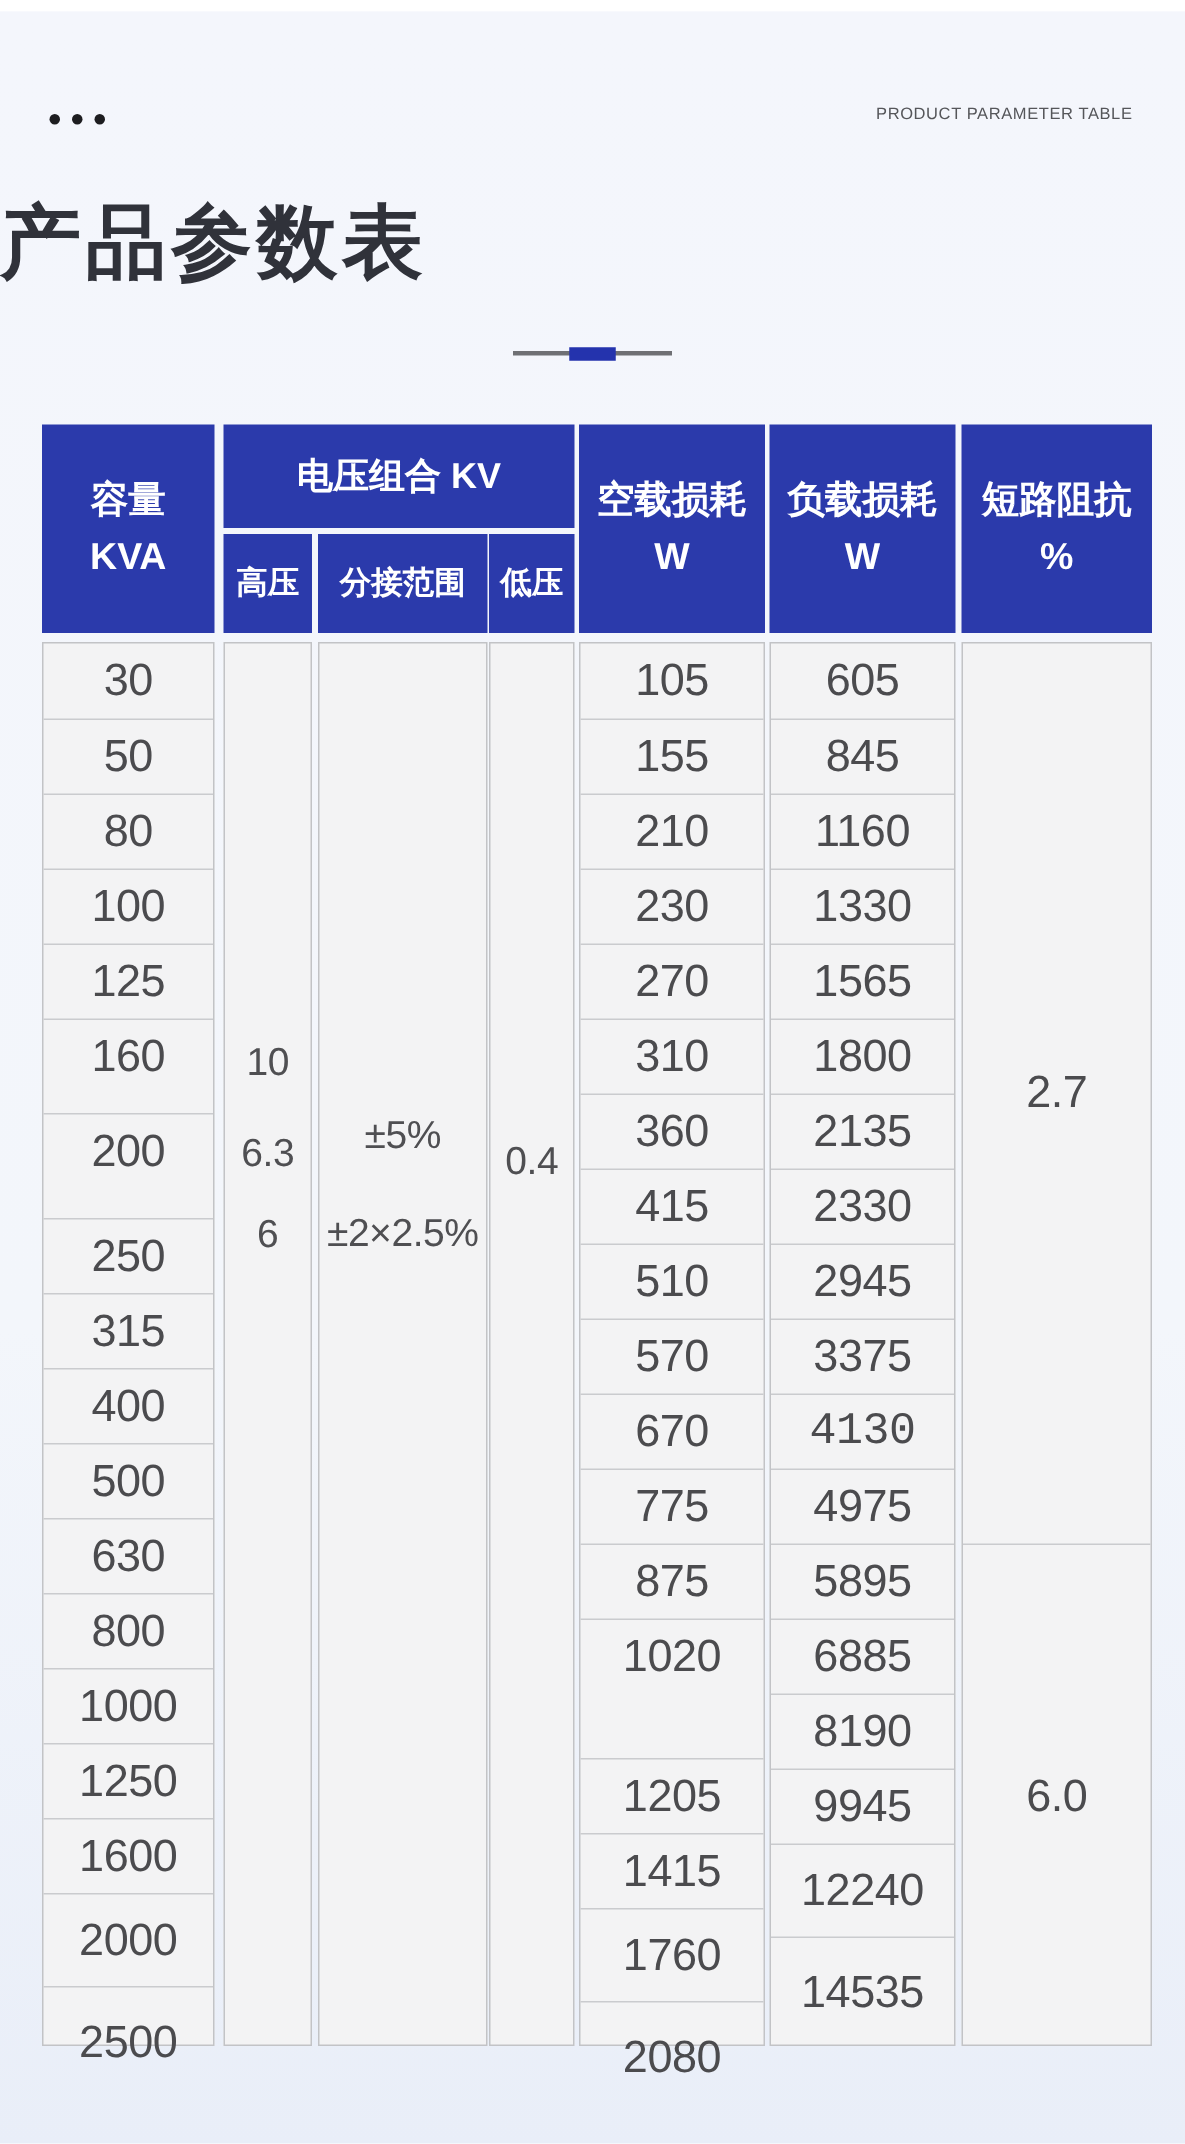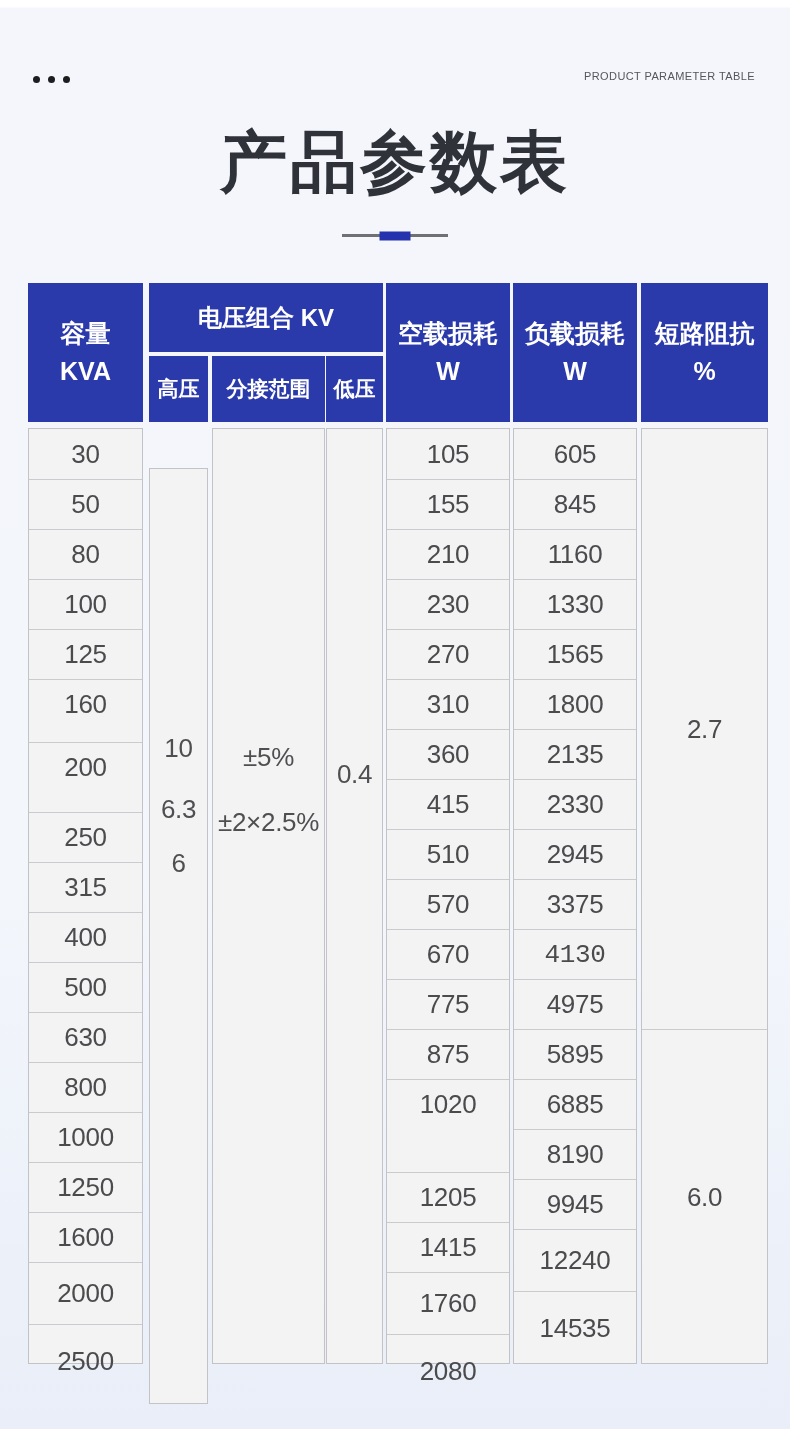--- a/index.html
+++ b/index.html
@@ -13,21 +13,21 @@
 
   
   .dots { position:absolute; left:33px; top:76px; display:flex; gap:8px; }
   .dots span { width:7px; height:7px; border-radius:50%; background:#1d1d20; }
   .eyebrow {
     position:absolute; right:35px; top:70px;
     font-size:11px; color:#55565a; letter-spacing:0.4px; font-weight:400;
   }
   .title {
     position:absolute; left:0; top:124px; width:100%;
-    text-align:center; font-size:67px; font-weight:900; color:#30323a;
+    font-size:54px; font-weight:900; color:#30323a;
     letter-spacing:3px; line-height:76px; white-space:nowrap;
   }
   .divider {
     position:absolute; left:50%; top:234px; transform:translateX(-50%);
     width:106px; height:3px; background:#6f7074;
   }
   .divider .accent {
     position:absolute; left:50%; top:50%; transform:translate(-50%,-50%);
     width:31px; height:9px; background:#2433ad;
   }
@@ -45,21 +45,21 @@
   .h-one { font-size:24px; }
   .h-sub { font-size:21px; }
 
   .col {
     position:absolute; top:145px; height:936px;
     background:#f3f3f4; border:1px solid #c2c3c6;
   }
   .cell {
     display:flex; align-items:center; justify-content:center;
     border-top:1px solid #cacbce;
-    font-size:26px; color:#4b4b4e; letter-spacing:-0.3px;
+    font-size:30px; color:#4b4b4e; letter-spacing:-0.3px;
   }
   .cell.first { border-top:none; }
 
   .mval {
     position:absolute; left:0; width:100%; text-align:center;
     transform:translateY(-50%);
     font-size:26px; color:#4f4f52; letter-spacing:-0.3px; white-space:nowrap;
   }
 </style>
 </head>
@@ -125,21 +125,21 @@
         <div class="cell" style="height: 50px;">500</div>
         <div class="cell" style="height: 50px;">630</div>
         <div class="cell" style="height: 50px;">800</div>
         <div class="cell" style="height: 50px;">1000</div>
         <div class="cell" style="height: 50px;">1250</div>
         <div class="cell" style="height: 50px;">1600</div>
         <div class="cell" style="height: 62px;">2000</div>
         <div class="cell" style="height: 74px;">2500</div>
       </div>
 
-    <div class="col" style="left:121px; width:59px;margin-top:40px;">
+    <div class="col" style="left:121px; width:59px;">
       <span class="mval" style="top:279px;">10</span>
       <span class="mval" style="top:340px;">6.3</span>
       <span class="mval" style="top:394px;">6</span>
     </div>
 
     <div class="col" style="left:184px; width:113px;">
       <span class="mval" style="top:328px;">±5%</span>
       <span class="mval" style="top:393px;">±2×2.5%</span>
     </div>
 

